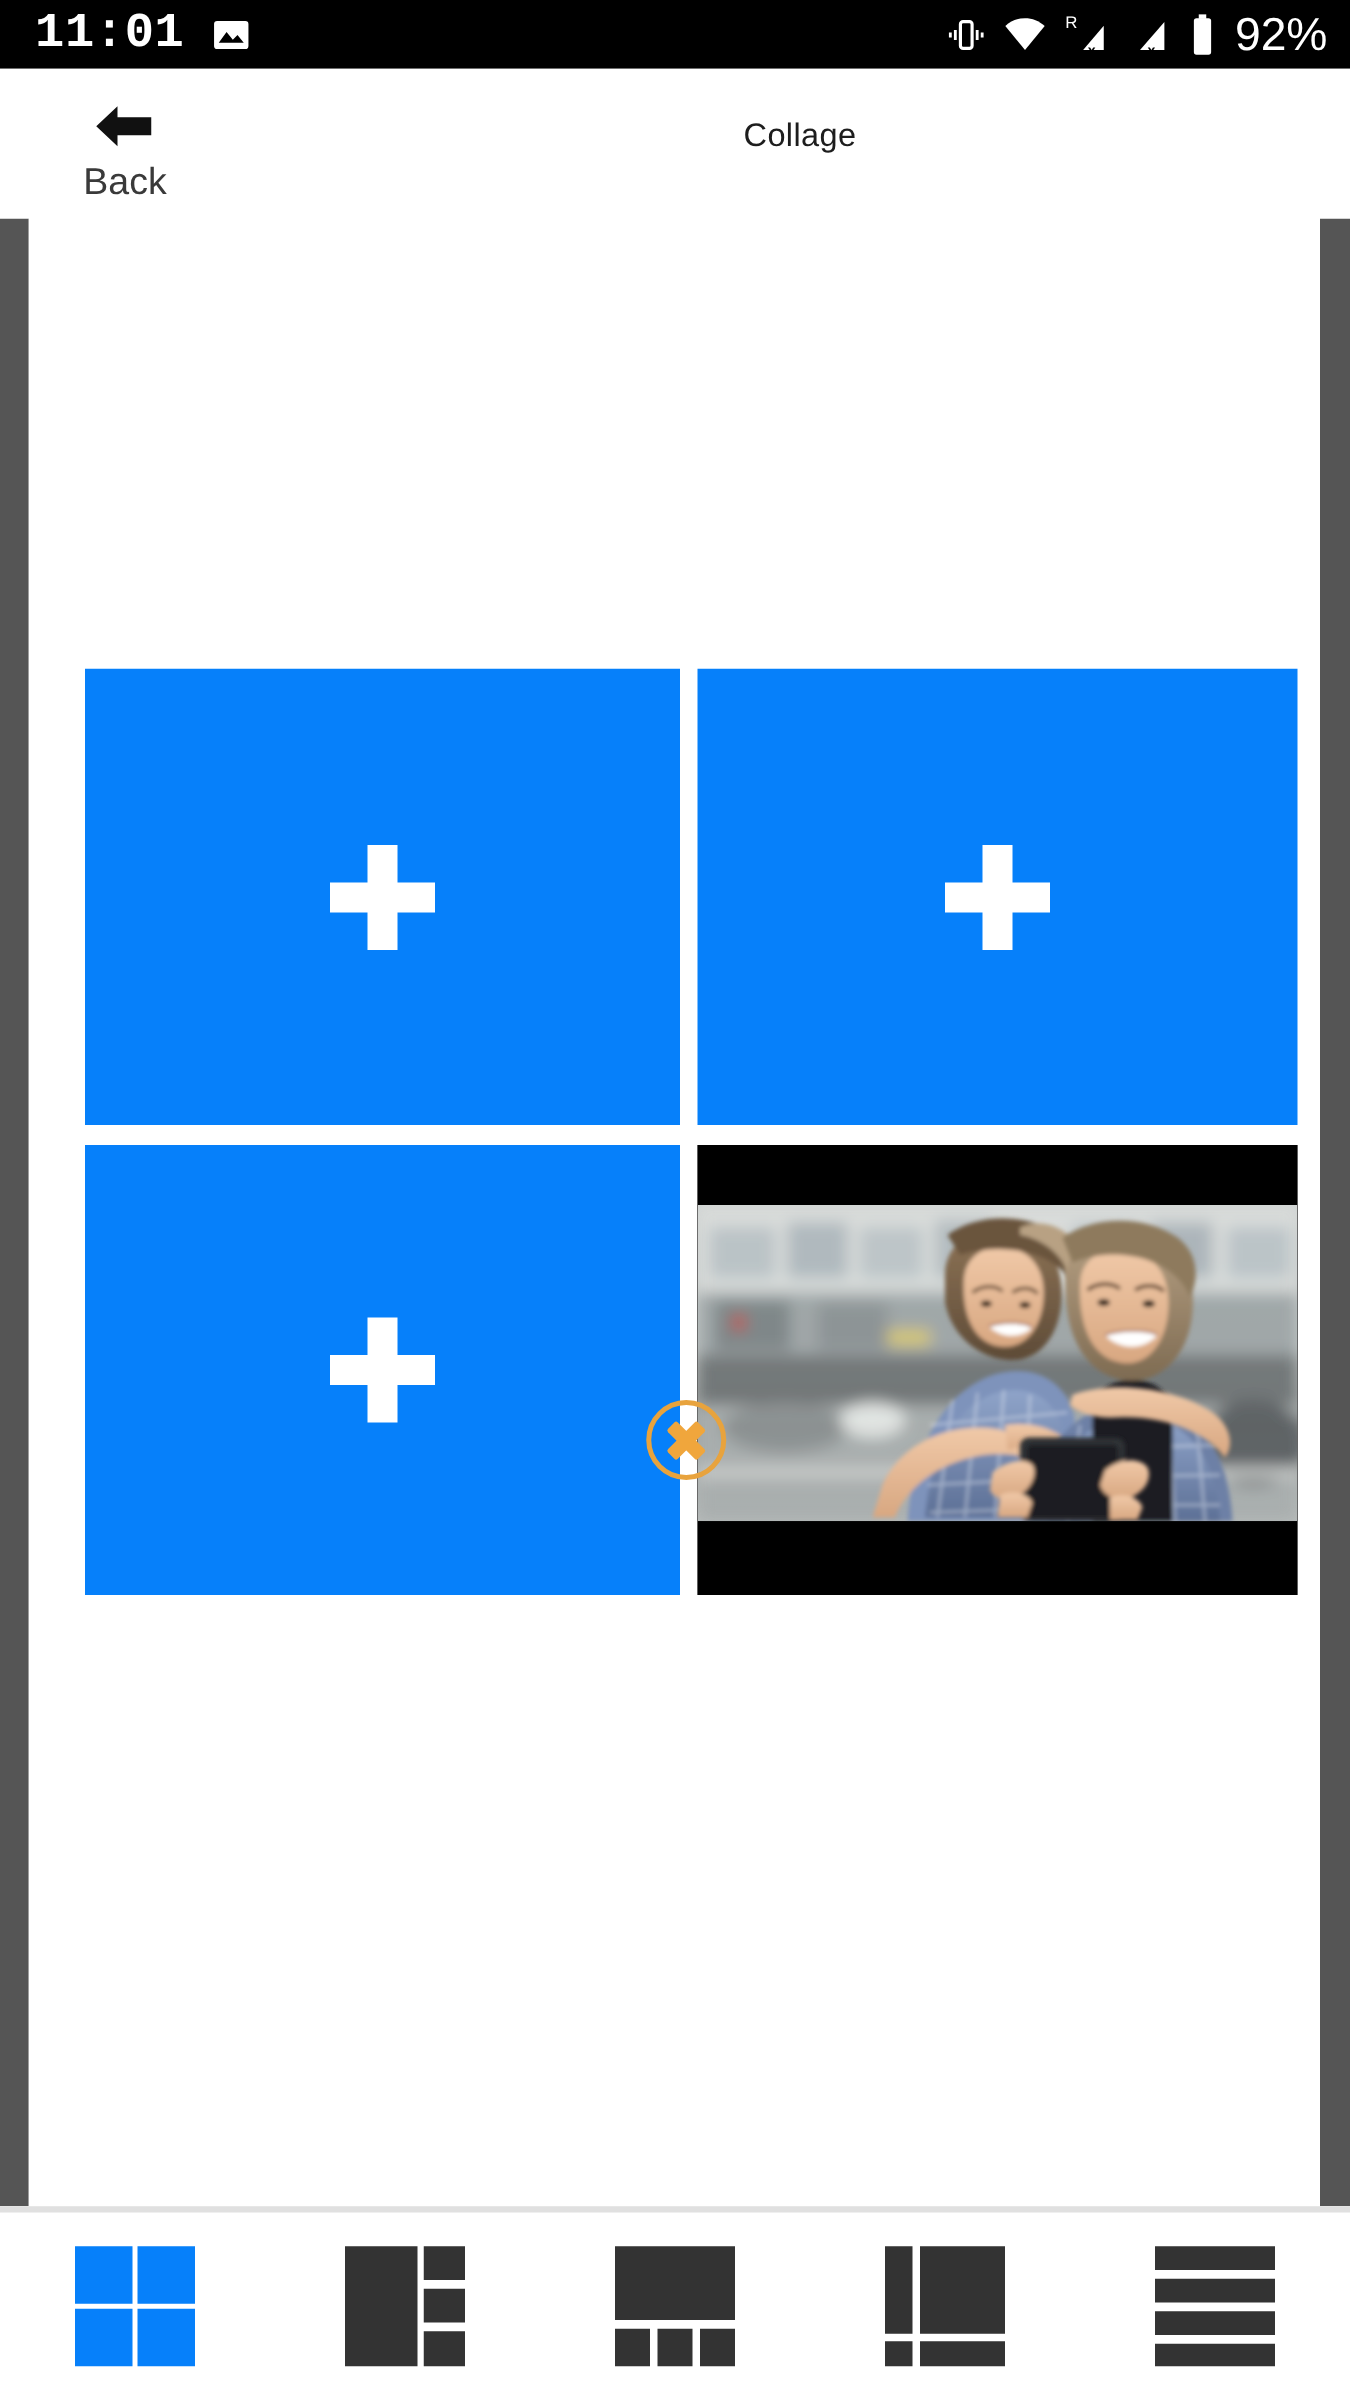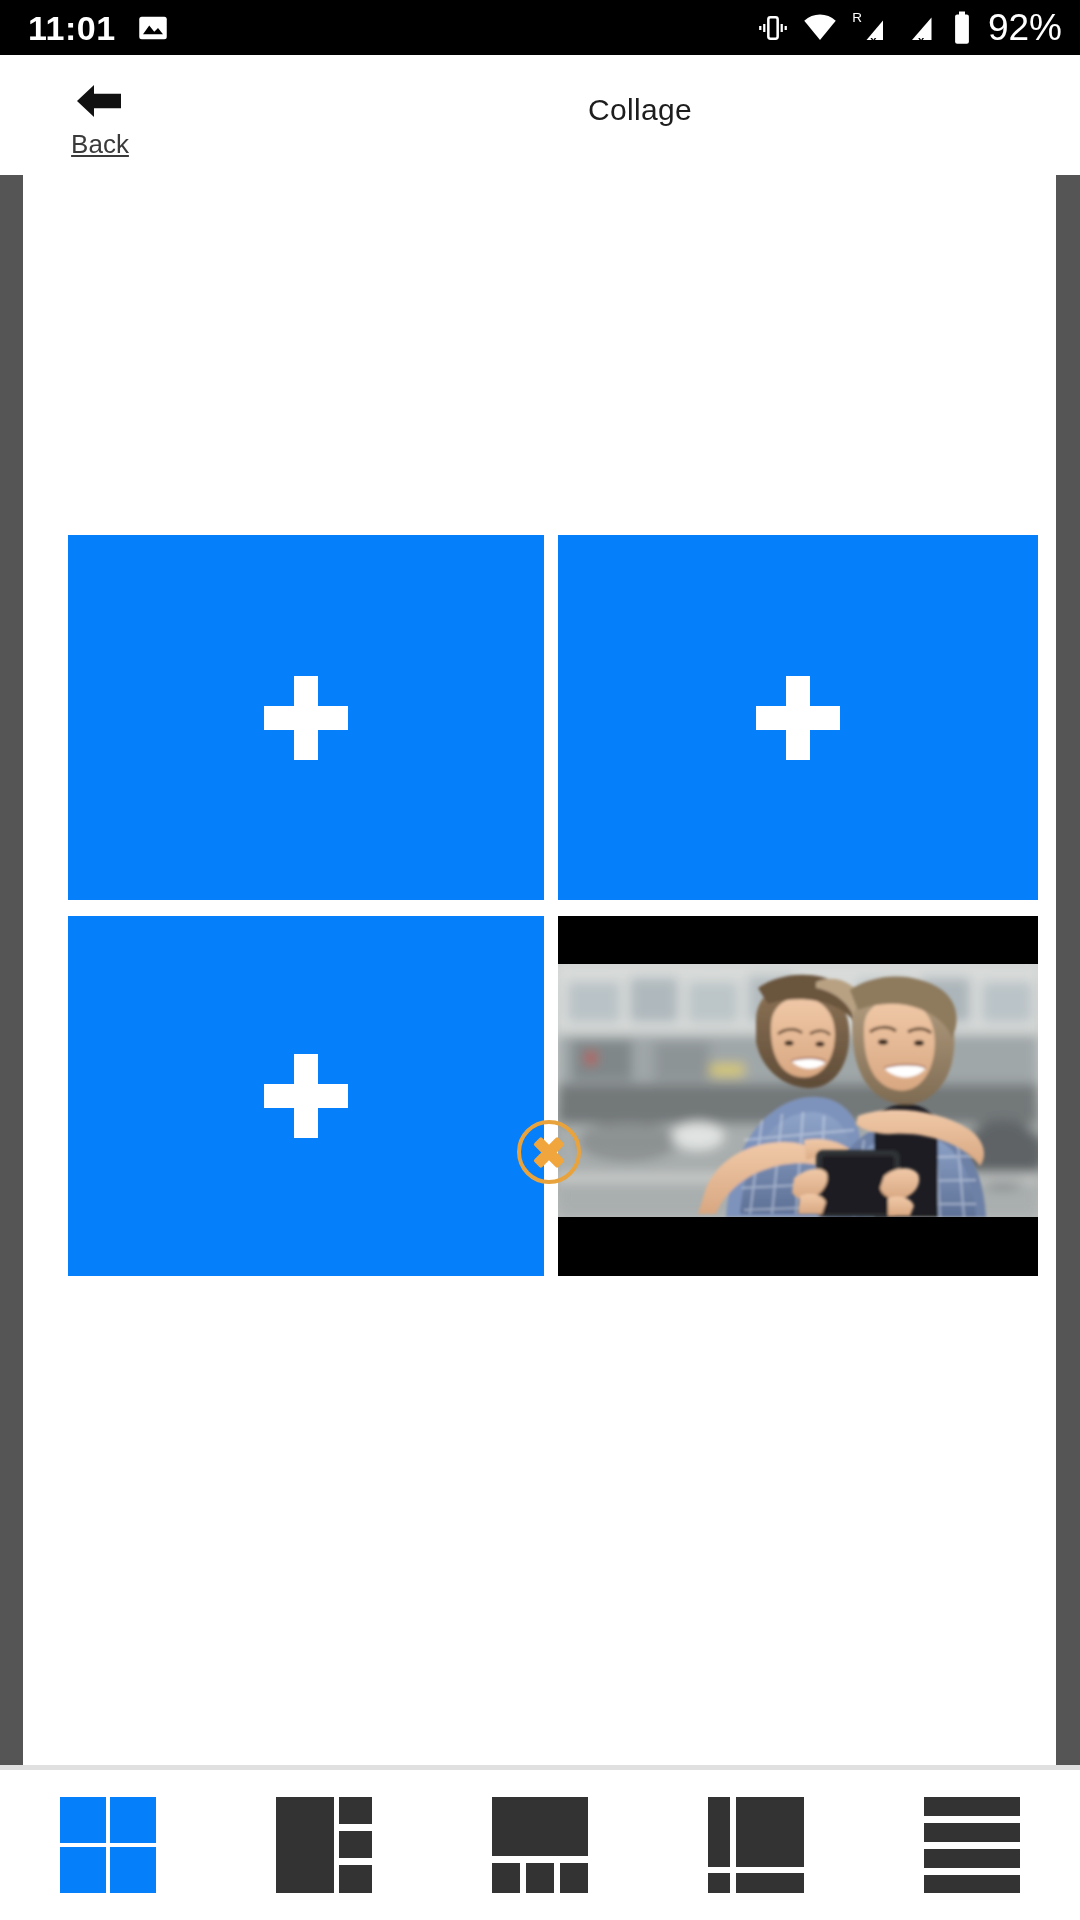--- a/index.html
+++ b/index.html
@@ -12,40 +12,40 @@
   #app{ position:relative; width:1080px; height:1920px; background:#fff; }
 
   
   .statusbar{
     position:absolute; left:0; top:0; width:1080px; height:55px;
     background:#000; color:#fff;
     display:flex; align-items:center; justify-content:space-between;
     padding:0 18px 0 28px;
   }
   .sb-left{ display:flex; align-items:center; gap:22px; }
-  .sb-clock{ font-size:34px; font-weight:700; letter-spacing:.5px; line-height:1; }
+  .sb-clock{ font-size:39px; font-weight:700; letter-spacing:.5px; line-height:1;font-family:Liberation Mono, monospace; }
   .sb-right{ display:flex; align-items:center; gap:13px; }
   .sb-battery-text{ font-size:37px; font-weight:400; line-height:1; margin-left:2px;}
   .ico{ display:inline-block; line-height:0; }
 
   
   .header{
     position:absolute; left:0; top:55px; width:1080px; height:120px;
     background:#ffffff;
     display:flex; align-items:flex-start; justify-content:space-between;
   }
   .hdr-btn{
     width:200px; display:flex; flex-direction:column;
     align-items:center; justify-content:flex-start;
     padding-top:24px; cursor:pointer;
   }
   .hdr-btn .glyph{ height:44px; display:flex; align-items:center; justify-content:center; }
-  .hdr-btn .lbl{ font-size:26px; color:#3a3a3a; margin-top:6px;text-decoration:underline; }
+  .hdr-btn .lbl{ font-size:30px; color:#3a3a3a; margin-top:6px; }
   .hdr-title{
-    flex:1; text-align:center; font-size:30px; color:#1d1d1d;
+    flex:1; text-align:center; font-size:26px; color:#1d1d1d;
     padding-top:38px; letter-spacing:.3px;
   }
 
   
   .editor{
     position:absolute; left:0; top:175px; width:1080px; height:1590px;
     background:#ffffff;
   }
   .rail{
     position:absolute; top:0; width:23px; height:1590px; background:#555555;

